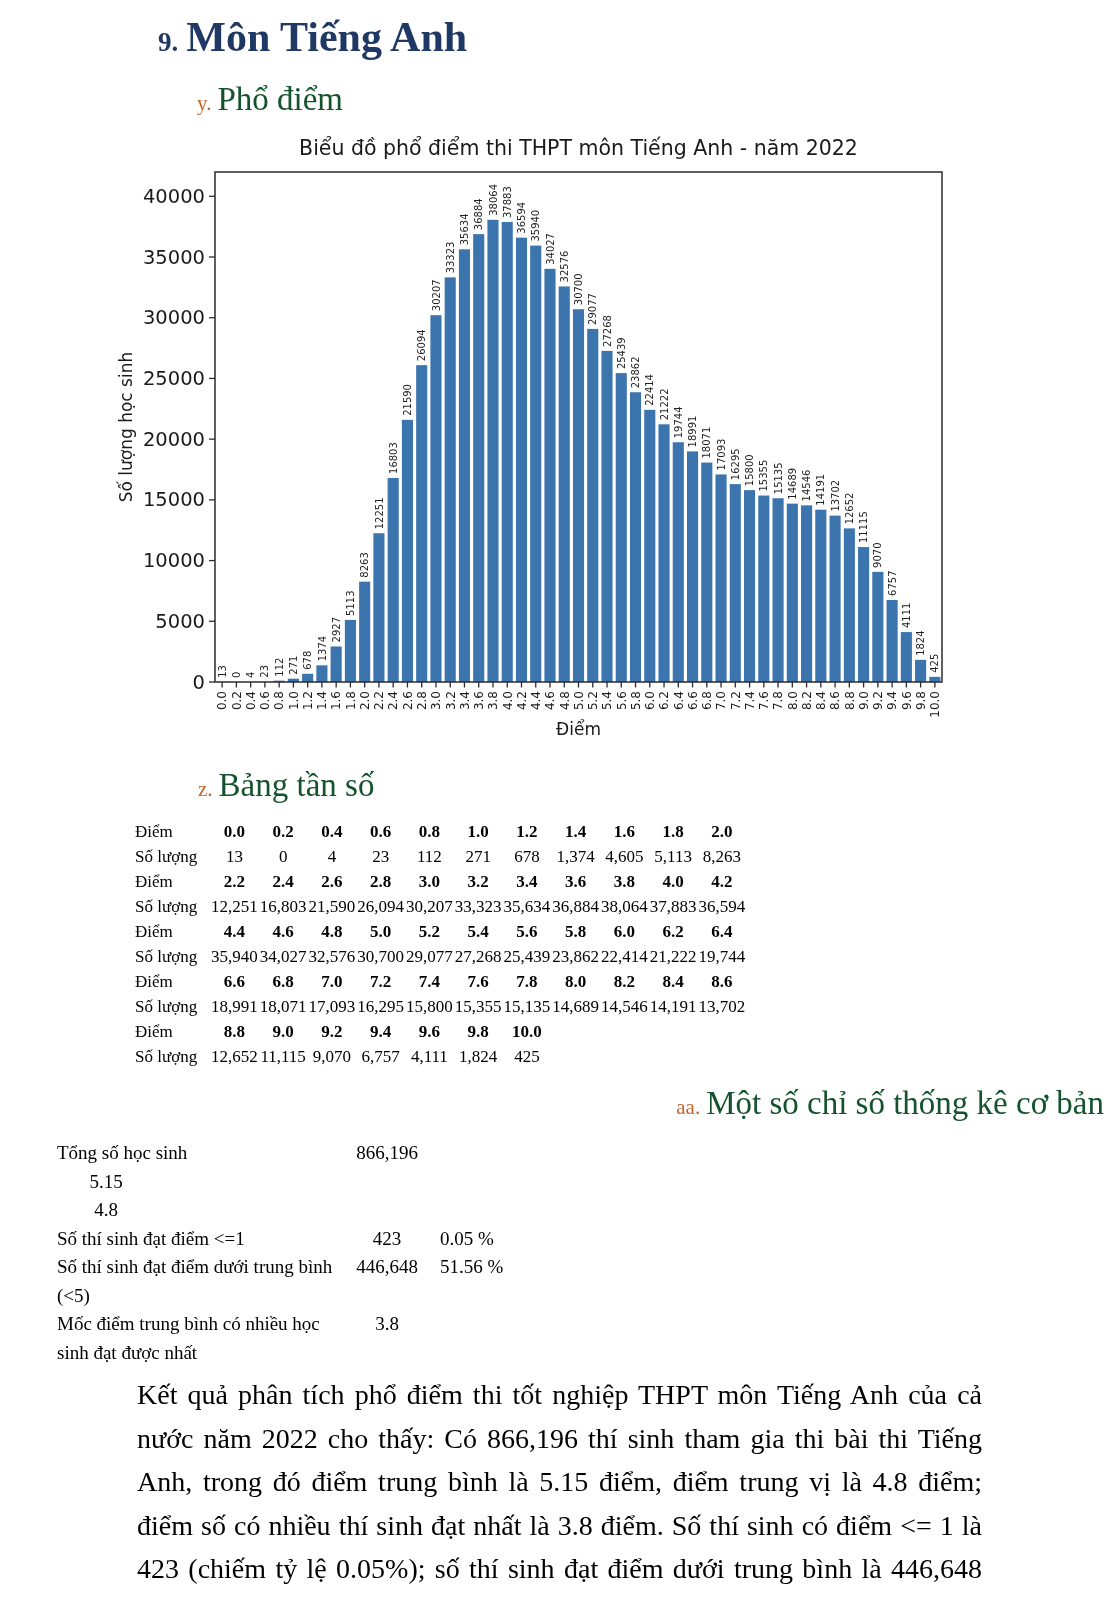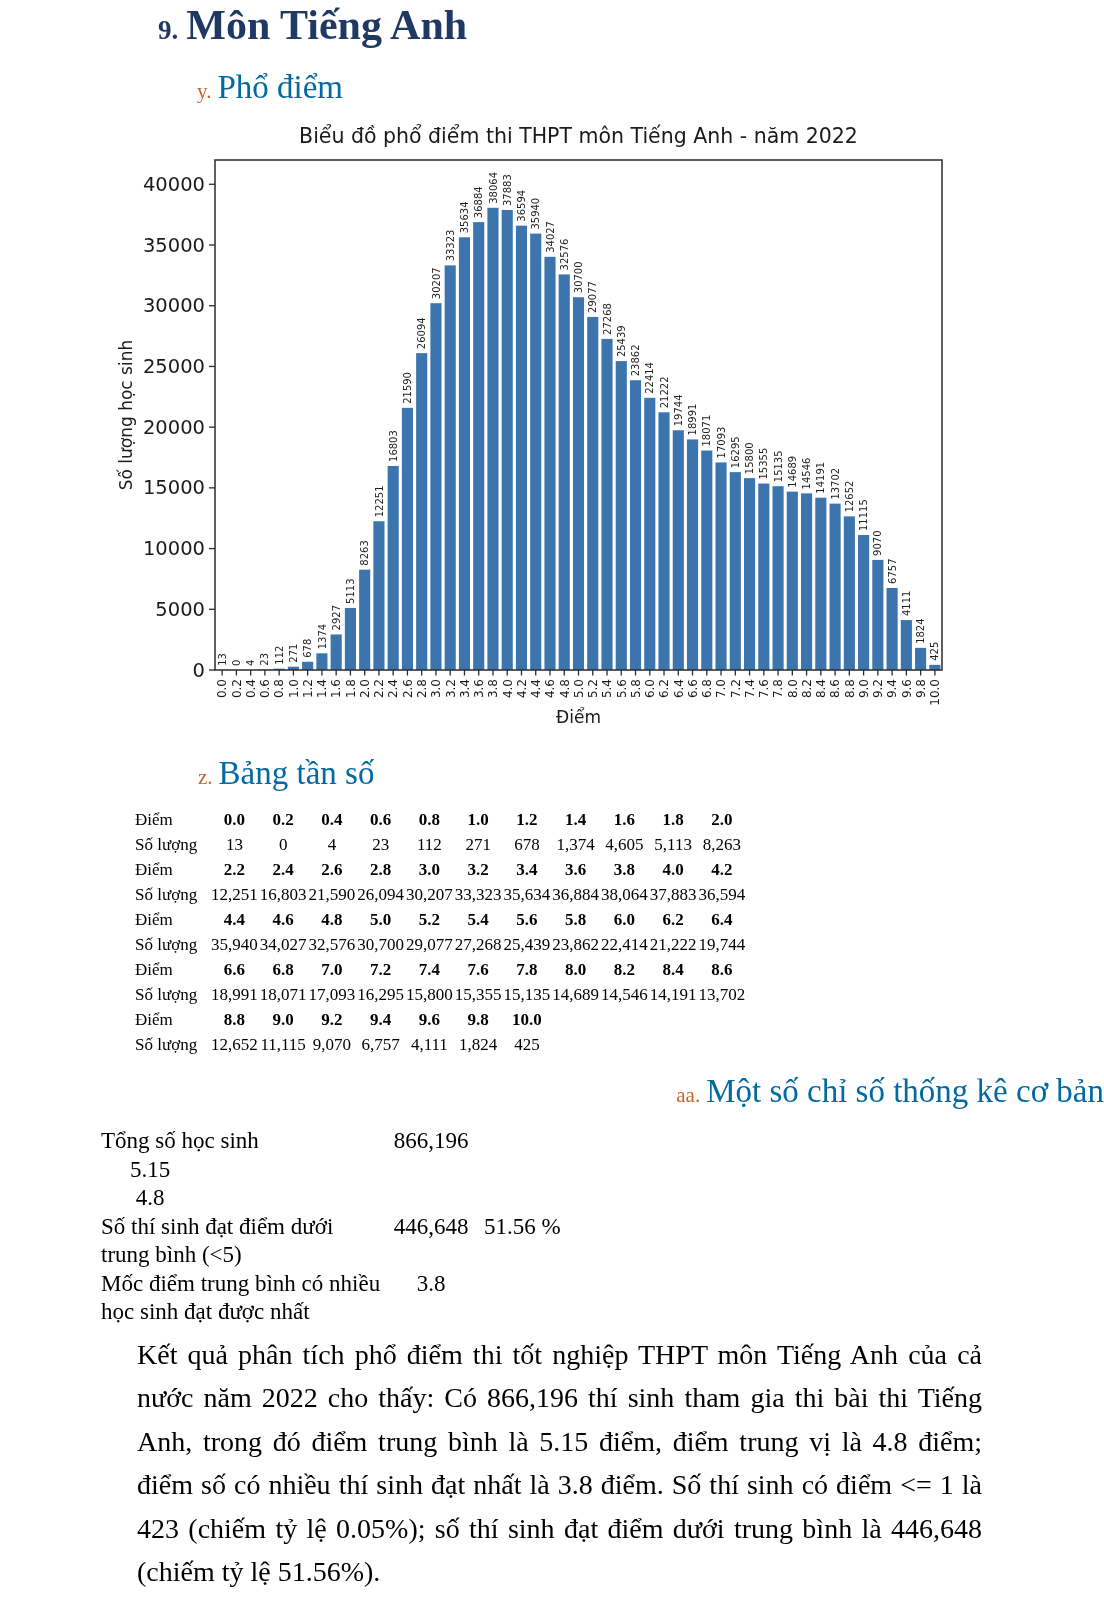--- a/index.html
+++ b/index.html
@@ -5,45 +5,45 @@
   html,body{margin:0;padding:0;background:#ffffff;}
   .page{
     position:relative;
     width:1104px;height:1600px;
     background:#fff;
     font-family:"Liberation Serif", serif;
     color:#000;
     overflow:hidden;
   }
   
-  .h1{margin:0 0 0 158px;line-height:50px;white-space:nowrap;}
+  .h1{margin:12px 0 0 158px;line-height:50px;white-space:nowrap;}
   .h1 .prefix{font-size:27px;font-weight:bold;color:#203864;margin-right:8px;}
   .h1 .txt{font-size:42px;font-weight:bold;color:#203864;}
   .h2{line-height:40px;white-space:nowrap;}
   .h2 .prefix{font-size:21px;color:#c0662d;margin-right:6px;}
-  .h2 .txt{font-size:33px;color:#0369a1;}
+  .h2 .txt{font-size:33px;color:#14532d;}
   .h2.sub1{margin:8px 0 0 197px;}
   .h2.sub2{margin:16px 0 0 198px;}
   .h2.sub3{margin:14px 0 0 225px;text-align:right;}
   
   .chart-wrap{margin:2px 0 0 108px;}
   svg{display:block;}
   
   table.freq{
     border-collapse:collapse;table-layout:fixed;
     margin:8px 0 0 134px;
     font-family:"Liberation Serif", serif;
     font-size:17px;
   }
   table.freq td{height:25px;padding:0 1px;text-align:center;overflow:hidden;white-space:nowrap;}
   table.freq td.rowlabel{text-align:left;}
   table.freq tr.diem td{font-weight:bold;}
   table.freq tr.diem td.rowlabel{font-weight:normal;}
   
-  .stats{margin:10px 0 0 101px;font-size:23px;}
+  .stats{margin:10px 0 0 57px;font-size:19px;}
   .stat-row{display:flex;align-items:flex-start;line-height:28.5px;}
   .stat-label{flex:0 0 281px;}
   .stat-value{flex:0 0 98px;text-align:center;}
   .stat-pct{padding-left:4px;}
   
   .analysis{
     margin:6px 0 0 137px;
     width:845px;
     font-size:28px;
     line-height:43.5px;
@@ -469,20 +469,25 @@
       </div>
       <div class="stat-row">
         <div class="stat-value">5.15</div>
         <div class="stat-pct"></div>
       </div>
       <div class="stat-row">
         <div class="stat-value">4.8</div>
         <div class="stat-pct"></div>
       </div>
       <div class="stat-row">
+        <div class="stat-label">Số thí sinh đạt điểm &lt;=1</div>
+        <div class="stat-value">423</div>
+        <div class="stat-pct">0.05 %</div>
+      </div>
+      <div class="stat-row">
         <div class="stat-label">Số thí sinh đạt điểm dưới trung bình (&lt;5)</div>
         <div class="stat-value">446,648</div>
         <div class="stat-pct">51.56 %</div>
       </div>
       <div class="stat-row">
         <div class="stat-label">Mốc điểm trung bình có nhiều học sinh đạt được nhất</div>
         <div class="stat-value">3.8</div>
         <div class="stat-pct"></div>
       </div>
     </div>

